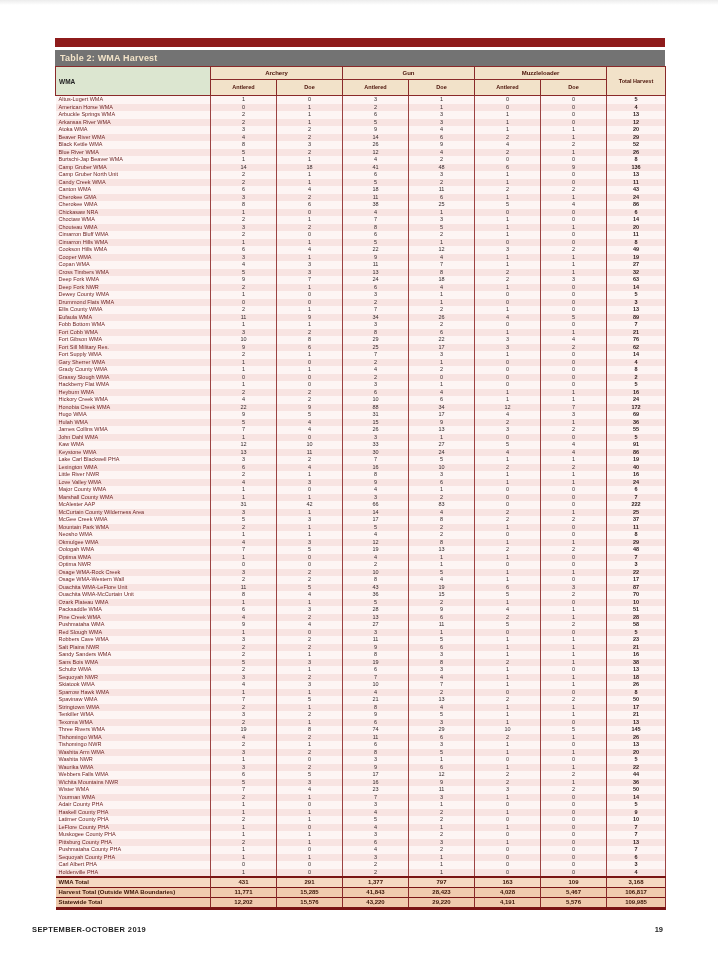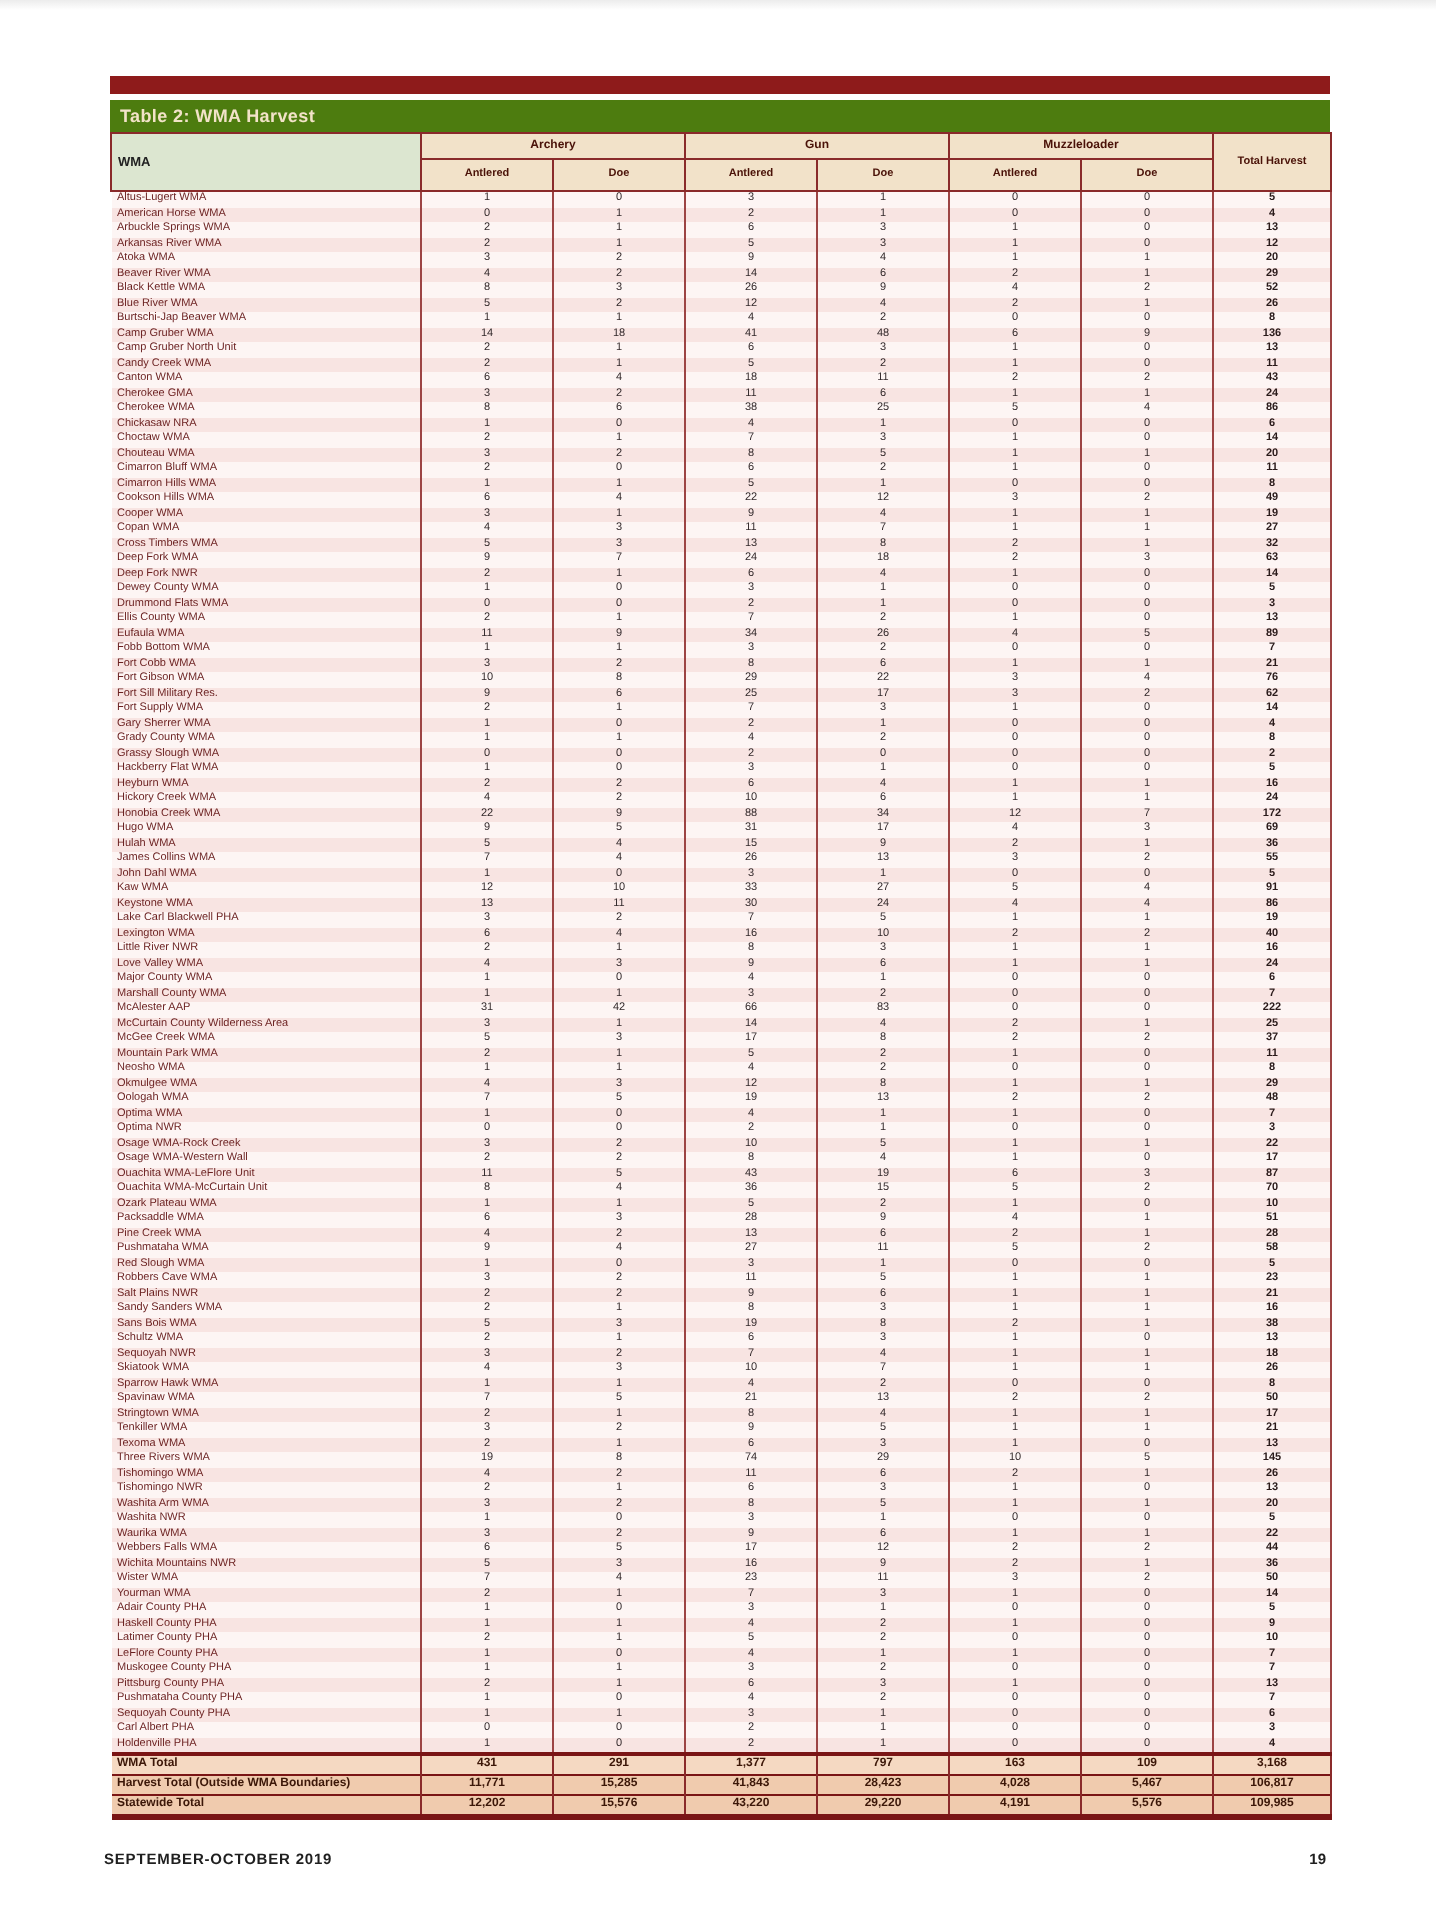--- a/index.html
+++ b/index.html
@@ -7,21 +7,21 @@
     width:718px;height:960px;position:relative;
     background:#ffffff;
     font-family:"Liberation Sans", sans-serif;
     overflow:hidden;
   }
   .scan-edge{position:absolute;top:0;left:0;width:718px;height:5px;
     background:linear-gradient(#ececec,#ffffff);}
   .sheet{position:absolute;left:55px;top:38px;width:610px;}
   .topbar{height:9px;background:#8e1b1b;margin-bottom:3px;}
   .title-bar{
-    height:16px;background:#4d7c0f;color:#f2e3c8;
+    height:16px;background:#737373;color:#f2e3c8;
     font-size:9px;font-weight:bold;line-height:16px;
     padding-left:5px;letter-spacing:0.2px;
   }
   table.harvest{
     width:610px;border-collapse:collapse;table-layout:fixed;
   }
   col.c-name{width:155px;}
   col.c-val{width:66px;}
   col.c-total{width:59px;}
   thead th{
@@ -51,21 +51,21 @@
   tfoot td{
     padding:0;font-size:6px;line-height:9px;text-align:center;
     border-right:1px solid #8a2a2a;color:#3c1708;white-space:nowrap;overflow:hidden;
   }
   tfoot td.name{text-align:left;padding-left:3px;}
   tr.wma-total-row td{background:#f5d9c2;border-top:2px solid #7a1515;}
   tr.outside-row td{background:#f0cbae;border-top:1px solid #7a1515;}
   tr.statewide-row td{background:#f0cbae;border-top:1px solid #7a1515;border-bottom:3px solid #7a1515;}
   .footer{
     position:absolute;left:32px;right:55px;top:922px;height:14px;
-    display:flex;justify-content:space-between;align-items:center;margin-left:20px;
+    display:flex;justify-content:space-between;align-items:center;
   }
   .footer .issue{
     font-size:7.5px;font-weight:bold;color:#1f1f1f;letter-spacing:0.4px;
   }
   .footer .pageno{
     font-size:7.5px;font-weight:bold;color:#1f1f1f;
   }
 </style>
 </head>
 <body>

